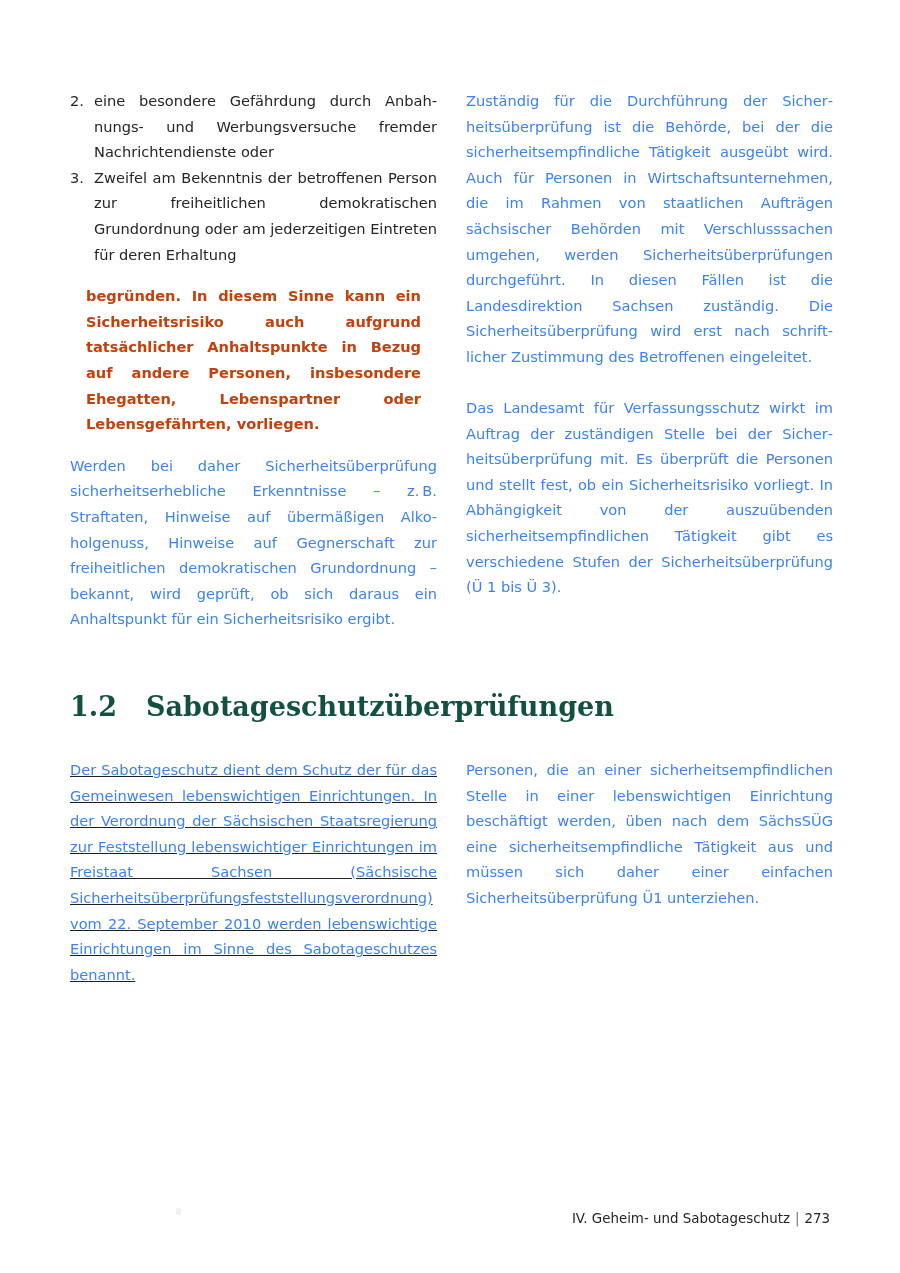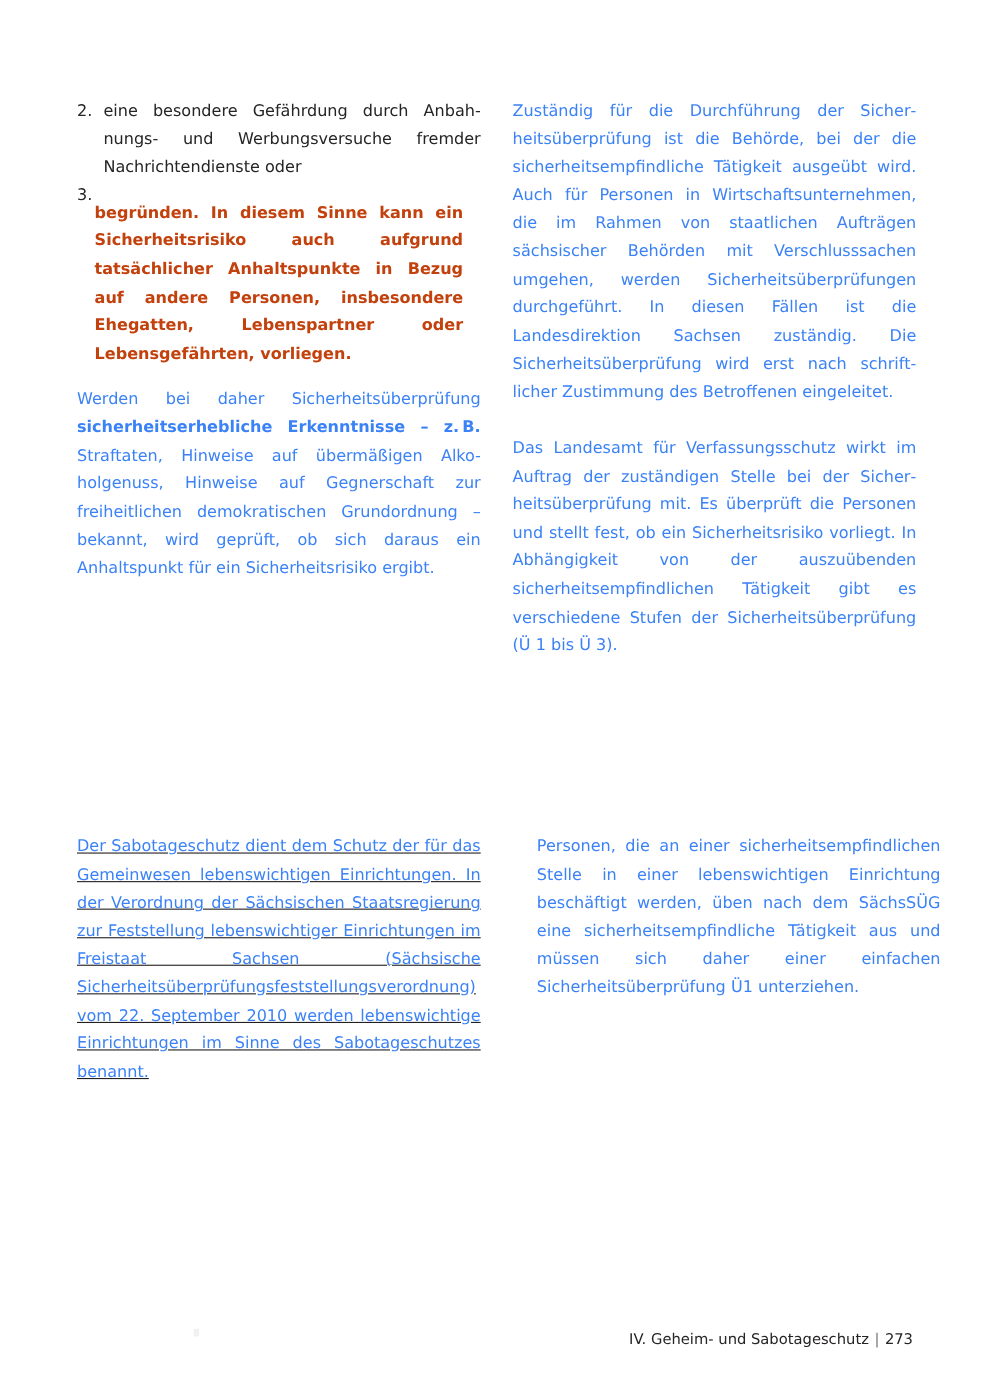--- a/index.html
+++ b/index.html
@@ -29,37 +29,37 @@
   }
   .col-left  { left: 70px; }
   .col-right { left: 466px; }
 
   .col-lower {
     position: absolute;
     width: 367px;
     top: 757px;
   }
   .col-lower.col-left  { left: 70px; text-decoration: underline; }
-  .col-lower.col-right { left: 488px; }
+  .col-lower.col-right { left: 466px; }
 
   
   .para {
     font-size: 14.6px;
     line-height: 25.6px;
     text-align: justify;
     text-justify: inter-word;
     margin: 0 0 25.5px 0;
     color: #3b82f6;
     -webkit-font-smoothing: antialiased;
     hyphens: manual;
   }
   .para:last-child { margin-bottom: 0; }
 
   .para b, .para strong {
-    font-weight: 700;
+    font-weight: 400;
   }
 
   
   .numlist {
     list-style: none;
     margin: 0;
     padding: 0;
   }
   .numlist li {
     position: relative;
@@ -135,34 +135,35 @@
 
 <div class="page">
 
   <div class="col col-left">
 
     <ol class="numlist">
       <li>
         <span class="marker">2.</span><span>eine besondere Gefährdung durch Anbah­nungs- und Werbungsversuche fremder Nachrichtendienste oder</span>
       </li>
       <li>
-        <span class="marker">3.</span>
+        <span class="marker">3.</span><span>Zweifel am Bekenntnis der betroffenen Person zur freiheitlichen demokratischen Grundordnung oder am jederzeitigen Ein­treten für deren Erhaltung</span>
       </li>
     </ol>
 
     <p class="list-tail para">begründen. In diesem Sinne kann ein Sicher­heitsrisiko auch aufgrund tatsächlicher Anhaltspunkte in Bezug auf andere Personen, insbesondere Ehegatten, Lebenspartner oder Lebensgefährten, vorliegen.</p>
 
     <p class="para"><span>Werden bei daher Sicherheitsüberprüfung </span><b>sicherheitserhebliche Erkenntnisse – z. B.</b><span> Straftaten, Hinweise auf übermäßigen Alko­holgenuss, Hinweise auf Gegnerschaft zur freiheitlichen demokratischen Grundordnung – bekannt, wird geprüft, ob sich daraus ein Anhaltspunkt für ein Sicherheitsrisiko ergibt.</span></p>
   </div>
 
   <div class="col col-right">
     <p class="para">Zuständig für die Durchführung der Sicher­heitsüberprüfung ist die Behörde, bei der die sicherheitsempfindliche Tätigkeit ausgeübt wird. Auch für Personen in Wirtschaftsun­ternehmen, die im Rahmen von staatlichen Aufträgen sächsischer Behörden mit Ver­schlusssachen umgehen, werden Sicherheits­überprüfungen durchgeführt. In diesen Fällen ist die Landesdirektion Sachsen zuständig. Die Sicherheitsüberprüfung wird erst nach schrift­licher Zustimmung des Betroffenen eingeleitet.</p>
     <p class="para">Das Landesamt für Verfassungsschutz wirkt im Auftrag der zuständigen Stelle bei der Sicher­heitsüberprüfung mit. Es überprüft die Per­sonen und stellt fest, ob ein Sicherheitsrisiko vorliegt. In Abhängigkeit von der auszuüben­den sicherheitsempfindlichen Tätigkeit gibt es verschiedene Stufen der Sicherheitsüberprü­fung (Ü 1 bis Ü 3).</p>
   </div>
 
+  <h2 class="section-heading"><span class="num">1.2</span><span class="ttl">Sabotageschutzüberprüfungen</span></h2>
 
   <div class="col-lower col-left">
     <p class="para">Der Sabotageschutz dient dem Schutz der für das Gemeinwesen lebenswichtigen Einrich­tungen. In der Verordnung der Sächsischen Staatsregierung zur Feststellung lebenswichti­ger Einrichtungen im Freistaat Sachsen (Säch­sische Sicherheitsüberprüfungsfeststellungs­verordnung) vom 22. September 2010 werden lebenswichtige Einrichtungen im Sinne des Sabotageschutzes benannt.</p>
   </div>
 
   <div class="col-lower col-right">
     <p class="para">Personen, die an einer sicherheitsempfind­lichen Stelle in einer lebenswichtigen Ein­richtung beschäftigt werden, üben nach dem SächsSÜG eine sicherheitsempfindliche Tätig­keit aus und müssen sich daher einer einfachen Sicherheitsüberprüfung Ü1 unterziehen.</p>
   </div>
 
   <div class="speck"></div>

